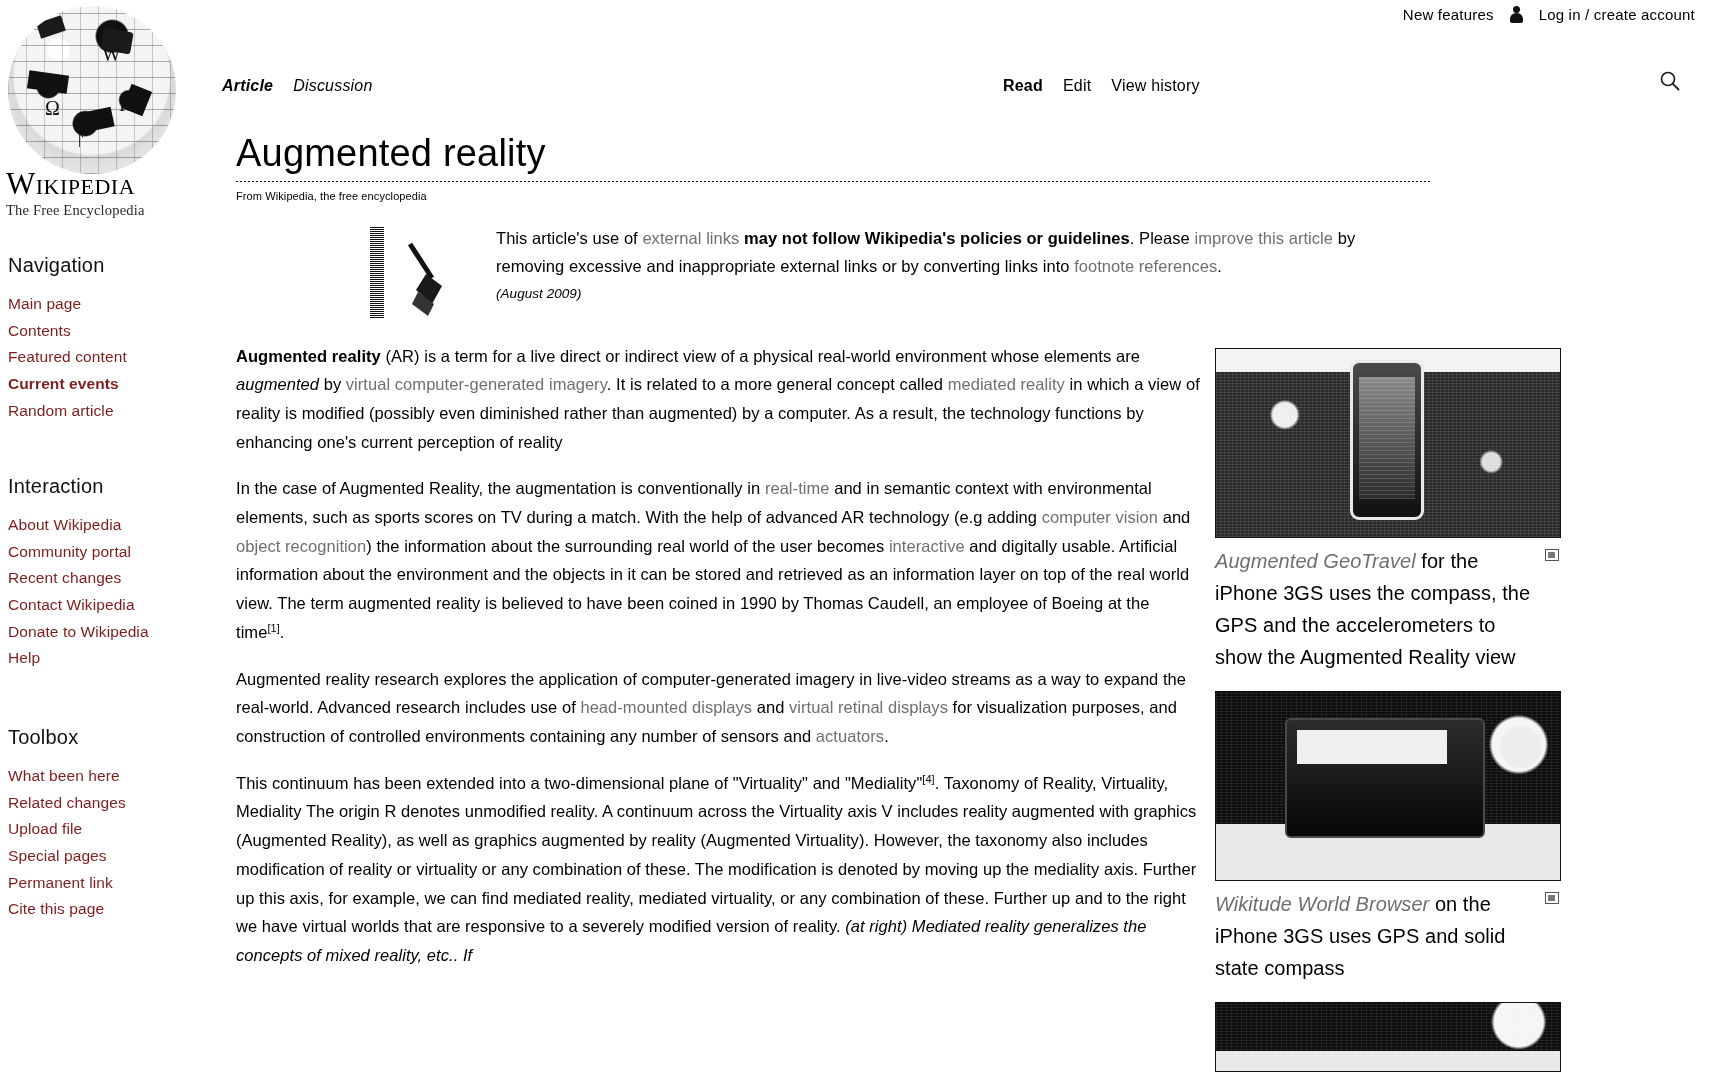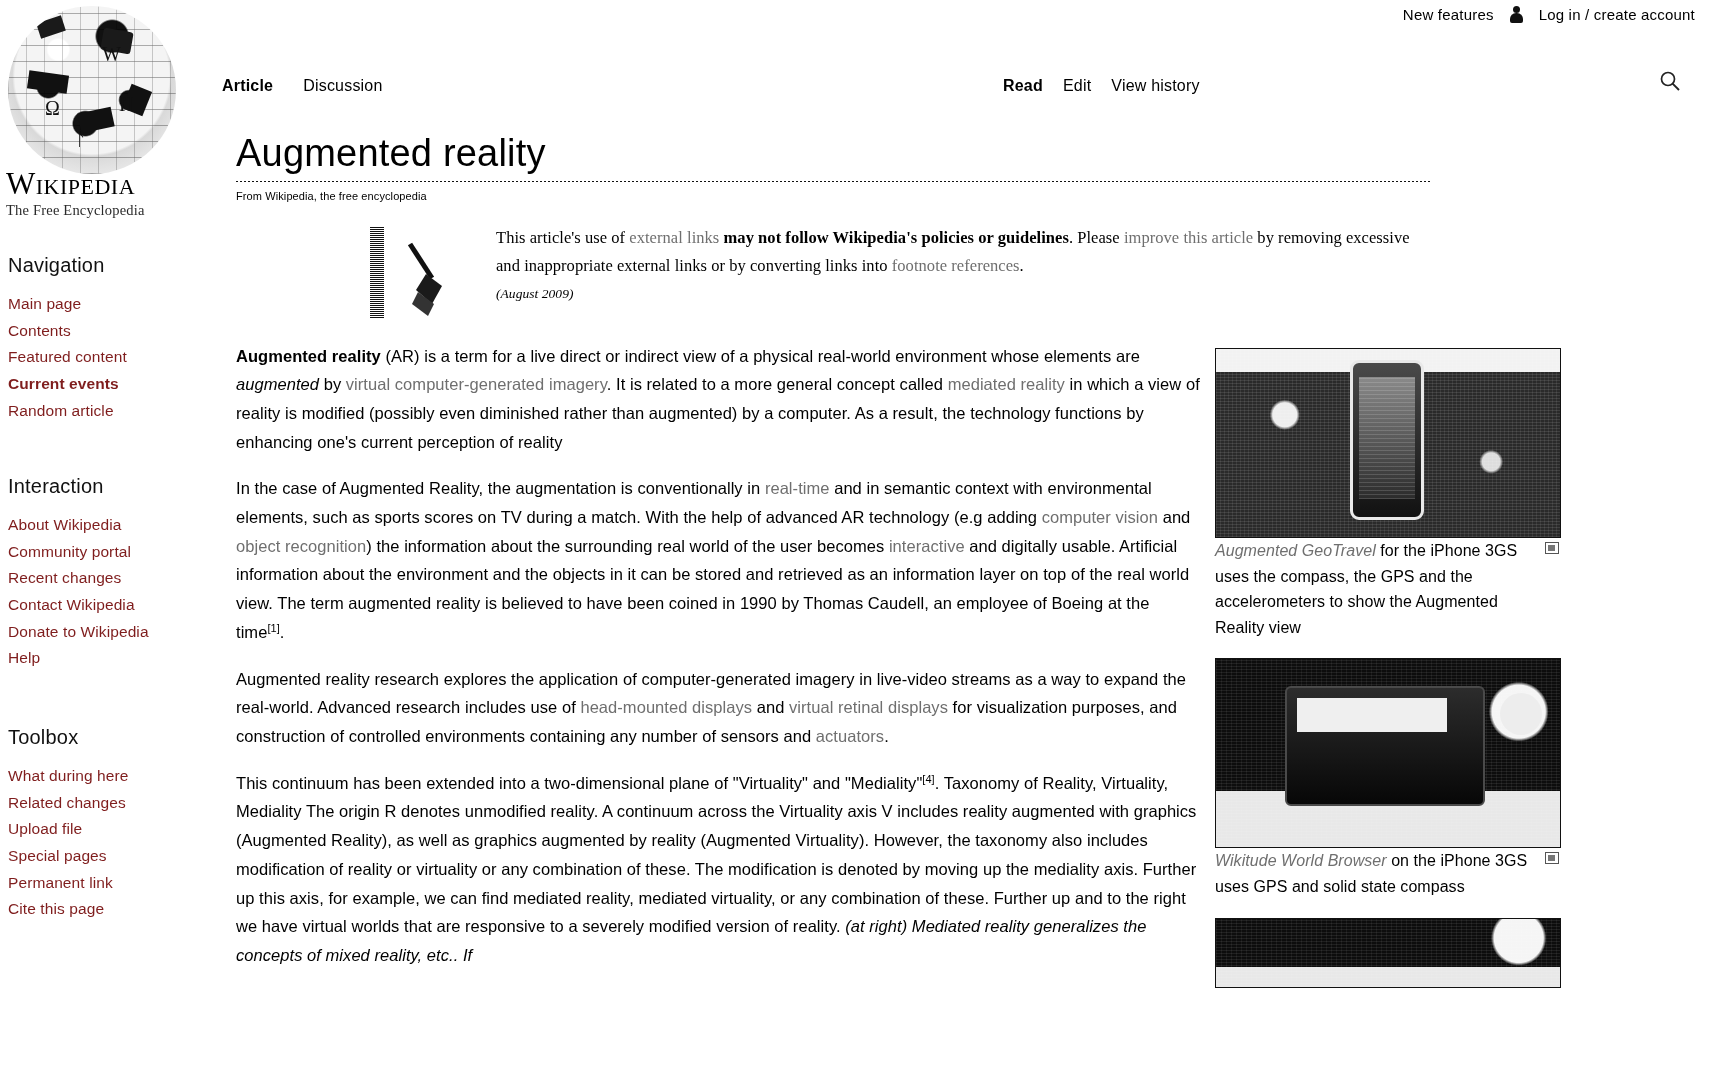--- a/index.html
+++ b/index.html
@@ -81,21 +81,21 @@
     font-size: 20px; color: #111; margin-bottom: 14px; letter-spacing:.2px;
   }
   .nav-list { list-style: none; margin: 0; padding: 0; }
   .nav-list li {
     font-size: 15.5px; line-height: 1.72; color: #7f1d1d; letter-spacing: .1px;
     white-space: nowrap; cursor: pointer;
   }
   .nav-list li.strong { font-weight: bold; }
 
   
-  .tabs-left { position: absolute; left: 222px; top: 77px; display:flex; gap: 30px; }
+  .tabs-left { position: absolute; left: 222px; top: 77px; display:flex; gap: 20px; font-style: italic; }
   .tabs-left .tab { font-size: 16px; letter-spacing:.2px; cursor:pointer; }
   .tabs-left .tab.active { font-weight: bold; }
 
   .tabs-right { position: absolute; left: 1003px; top: 77px; display:flex; gap: 20px; }
   .tabs-right .tab { font-size: 16px; letter-spacing:.2px; cursor:pointer; }
   .tabs-right .tab.active { font-weight: bold; }
 
   .search-icon {
     position: absolute; right: 28px; top: 70px; width: 22px; height: 22px; cursor: pointer;
   }
@@ -108,21 +108,21 @@
     margin: 0; padding: 0 0 6px 0; line-height: 1.12;
   }
   .title-rule {
     height: 1px; width: 1195px;
     background: repeating-linear-gradient(90deg,#111 0 2px, transparent 2px 4px);
     margin-bottom: 8px;
   }
   .subtitle { font-size: 11px; letter-spacing:.1px; margin-bottom: 22px; }
 
   .notice {
-    position: relative; margin: 0 16px 22px 0; padding-left: 260px; min-height: 96px; font-family: Liberation Serif, serif;
+    position: relative; margin: 0 16px 22px 0; padding-left: 260px; min-height: 96px;
   }
   .notice .bar {
     position: absolute; left: 134px; top: 2px; width: 14px; height: 92px;
     background: repeating-linear-gradient(0deg,#111 0 1px,#fff 1px 2px);
   }
   .notice .broom { position:absolute; left: 166px; top: 18px; width: 58px; height: 74px; }
   .notice .txt { font-size: 16.5px; line-height: 1.72; letter-spacing: .05px; }
   .notice .txt b { font-weight: bold; }
   .notice .txt .lnk { color: #6f6f6f; }
   .notice .date { font-style: italic; font-size: 13.5px; margin-top: 2px; }
@@ -176,21 +176,21 @@
   .device2 {
     position:absolute; left: 20%; top: 14%; width: 200px; height: 120px;
     background: linear-gradient(180deg,#2c2c2c,#070707);
     border: 2px solid #4a4a4a; border-radius: 6px;
   }
   .device2 .d2screen {
     position:absolute; left:10px; top:10px; width:150px; height:34px;
     background: #efefef;
   }
   .caption {
-    font-size: 16px; line-height: 1.6; letter-spacing: .05px;
+    font-size: 20px; line-height: 1.6; margin-top: 7px; letter-spacing: .05px;
     position: relative; padding-right: 22px;
   }
   .caption i { font-style: italic; }
   .caption .lnk { color: #6f6f6f; }
   .enlarge {
     position: absolute; right: 2px; top: 4px; width: 14px; height: 12px;
     border: 1px solid #555;
   }
   .enlarge::after {
     content:""; position:absolute; left:2px; top:2px; width:7px; height:6px;
@@ -245,21 +245,21 @@
         <li>Recent changes</li>
         <li>Contact Wikipedia</li>
         <li>Donate to Wikipedia</li>
         <li>Help</li>
       </ul>
     </div>
 
     <div class="nav-section" style="top:726px">
       <div class="nav-head">Toolbox</div>
       <ul class="nav-list">
-        <li>What during here</li>
+        <li>What been here</li>
         <li>Related changes</li>
         <li>Upload file</li>
         <li>Special pages</li>
         <li>Permanent link</li>
         <li>Cite this page</li>
       </ul>
     </div>
   </div>
 
   <div class="tabs-left">

